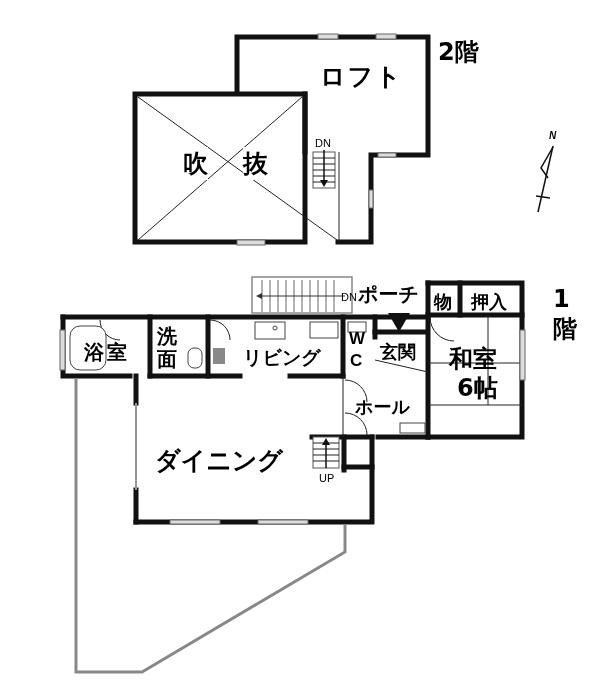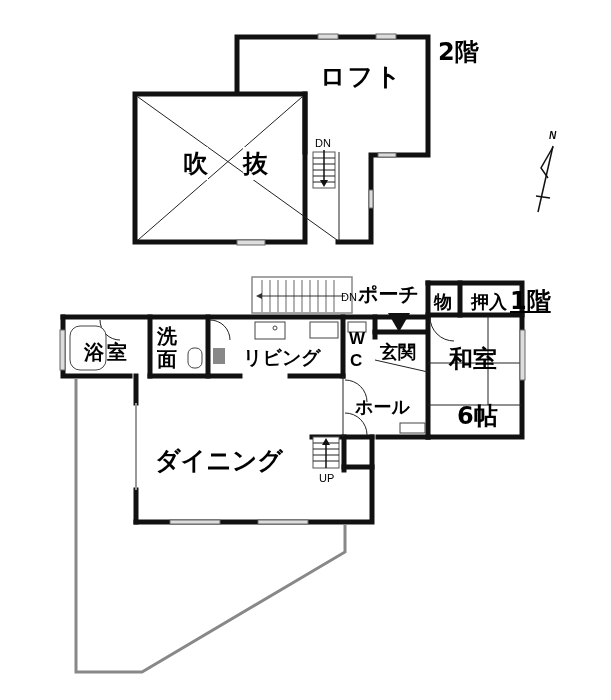--- a/index.html
+++ b/index.html
@@ -133,32 +133,32 @@
   </g>
 </svg>
 
 <div style="position:absolute;left:0;top:0;width:570px;height:700px;padding-left:8px;">
   <span style="position:absolute;left:438px;top:36px;font:bold 24px 'DejaVu Sans',sans-serif;">2階</span>
   <span style="position:absolute;left:320px;top:60px;font:bold 25px 'DejaVu Sans',sans-serif;letter-spacing:2px;">ロフト</span>
   <span style="position:absolute;left:183px;top:147px;font:bold 25px 'DejaVu Sans',sans-serif;background:#fff;">吹</span>
   <span style="position:absolute;left:243px;top:147px;font:bold 25px 'DejaVu Sans',sans-serif;background:#fff;">抜</span>
   <span style="position:absolute;left:315px;top:137px;font:11px 'Liberation Sans',sans-serif;">DN</span>
 
-  <span style="position:absolute;left:510px;top:285px;font:bold 24px 'DejaVu Sans',sans-serif;text-decoration:underline;">1階</span>
+  <span style="position:absolute;left:553px;top:285px;font:bold 24px 'DejaVu Sans',sans-serif;">1階</span>
   <span style="position:absolute;left:341px;top:291px;font:11px 'Liberation Sans',sans-serif;">DN</span>
   <span style="position:absolute;left:358px;top:281px;font:bold 20px 'DejaVu Sans',sans-serif;">ポーチ</span>
   <span style="position:absolute;left:434px;top:290px;font:bold 18px 'DejaVu Sans',sans-serif;">物</span>
   <span style="position:absolute;left:471px;top:290px;font:bold 18px 'DejaVu Sans',sans-serif;">押入</span>
   <span style="position:absolute;left:84px;top:339px;font:bold 20px 'DejaVu Sans',sans-serif;">浴</span>
   <span style="position:absolute;left:107px;top:339px;font:bold 20px 'DejaVu Sans',sans-serif;">室</span>
   <span style="position:absolute;left:157px;top:323px;font:bold 20px 'DejaVu Sans',sans-serif;">洗</span>
   <span style="position:absolute;left:157px;top:346px;font:bold 20px 'DejaVu Sans',sans-serif;">面</span>
   <span style="position:absolute;left:243px;top:345px;font:bold 19px 'DejaVu Sans',sans-serif;">リビング</span>
   <span style="position:absolute;left:349px;top:329px;font:bold 17px 'Liberation Sans',sans-serif;">W</span>
   <span style="position:absolute;left:350px;top:351px;font:bold 17px 'Liberation Sans',sans-serif;">C</span>
   <span style="position:absolute;left:380px;top:340px;font:bold 18px 'DejaVu Sans',sans-serif;">玄関</span>
   <span style="position:absolute;left:449px;top:343px;font:bold 24px 'DejaVu Sans',sans-serif;">和室</span>
-  <span style="position:absolute;left:457px;top:372px;font:bold 24px 'DejaVu Sans',sans-serif;margin-top:28px;">6帖</span>
+  <span style="position:absolute;left:457px;top:372px;font:bold 24px 'DejaVu Sans',sans-serif;">6帖</span>
   <span style="position:absolute;left:355px;top:395px;font:bold 18px 'DejaVu Sans',sans-serif;">ホール</span>
   <span style="position:absolute;left:155px;top:444px;font:bold 25px 'DejaVu Sans',sans-serif;">ダイニング</span>
   <span style="position:absolute;left:319px;top:472px;font:11px 'Liberation Sans',sans-serif;">UP</span>
   <span style="position:absolute;left:549px;top:130px;font:bold 10px 'Liberation Sans',sans-serif;font-style:italic;">N</span>
 </div>
 
 </body></html>

